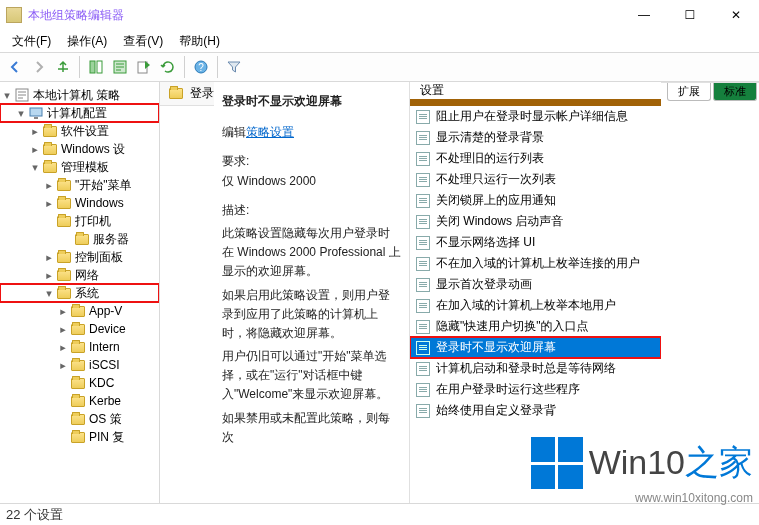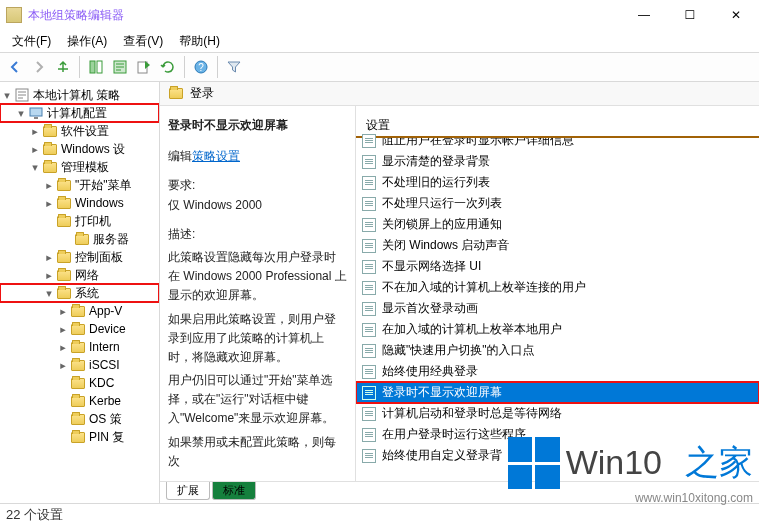--- a/index.html
+++ b/index.html
@@ -25,56 +25,56 @@
   .tree-pane::-webkit-scrollbar { width: 17px; height: 17px; }
   .tree-pane::-webkit-scrollbar-track { background: #f0f0f0; }
   .tree-pane::-webkit-scrollbar-thumb { background: #c0c0c0; border: 1px solid #a0a0a0; }
   .tree-node { display: flex; align-items: center; height: 18px; white-space: nowrap; cursor: default; }
   .tw { display: inline-block; width: 14px; text-align: center; color: #666; font-size: 11px; flex-shrink: 0; }
   .ti { display: inline-flex; width: 16px; height: 16px; margin-right: 3px; align-items: center; justify-content: center; flex-shrink: 0; }
   .folder-ic { width: 14px; height: 11px; background: linear-gradient(#fce28a, #eecd5a); border: 1px solid #c9a227; border-radius: 1px; position: relative; }
   .folder-ic::before { content: ''; position: absolute; top: -3px; left: 0; width: 6px; height: 3px; background: #eecd5a; border: 1px solid #c9a227; border-bottom: 0; border-radius: 1px 1px 0 0; }
   .hl-red { outline: 2px solid #e11; outline-offset: -1px; }
 
-  .right-pane { flex: 1; display: flex; flex-direction: column; }
+  .right-pane { flex: 1; display: flex; flex-direction: row; }
   .rp-header { height: 24px; background: #f8f8f8; border-bottom: 1px solid #e0e0e0; display: flex; align-items: center; padding-left: 8px; font-size: 12px; }
   .rp-header .ti { margin-right: 6px; }
   .rp-body { flex: 1; display: flex; overflow: hidden; position: relative; }
   
   .desc-col { width: 196px; border-right: 1px solid #e0e0e0; padding: 10px 8px; font-size: 12px; color: #222; overflow: hidden; line-height: 1.6; }
   .desc-col .title-row { font-weight: bold; margin-bottom: 12px; }
   .desc-col .link { color: #0066cc; text-decoration: underline; cursor: pointer; }
   .desc-col .lbl { margin-top: 10px; }
   .desc-col .para { margin-top: 4px; }
 
   .list-col { flex: 1; overflow: auto; font-size: 12px; }
   .list-col::-webkit-scrollbar { width: 17px; height: 17px; }
   .list-col::-webkit-scrollbar-track { background: #f0f0f0; }
   .list-col::-webkit-scrollbar-thumb { background: #c0c0c0; border: 1px solid #a0a0a0; }
-  .list-hdr { height: 24px; display: flex; align-items: center; padding-left: 10px; border-bottom: 2px solid #a16207; background: #fff; position: sticky; top: 8px; }
+  .list-hdr { height: 24px; display: flex; align-items: center; padding-left: 10px; border-bottom: 7px solid #a16207; background: #fff; position: sticky; top: 0; }
   .list-row { height: 21px; display: flex; align-items: center; padding-left: 6px; cursor: default; white-space: nowrap; }
   .list-row.selected { background: #0078d7; color: #fff; }
   .list-row.selected.hl-red { outline: 2px solid #e11; outline-offset: -1px; }
   .list-row .doc-ic { width: 14px; height: 14px; margin-right: 6px; border: 1px solid #8aa; background: #fff; position: relative; display: inline-flex; align-items: center; justify-content: center; flex-shrink: 0; }
   .list-row .doc-ic::after { content: ''; position: absolute; left: 2px; right: 2px; top: 3px; height: 1px; background: #8aa; box-shadow: 0 2px 0 #8aa, 0 4px 0 #8aa; }
   .list-row.selected .doc-ic { border-color:#cfe; background:#0078d7; }
   .list-row.selected .doc-ic::after{ background:#cfe; box-shadow:0 2px 0 #cfe,0 4px 0 #cfe; }
 
   .tabs-row { height: 22px; display: flex; align-items: flex-start; padding-left: 6px; font-size: 11px; background: #fff; border-top: 1px solid #e0e0e0; }
   .tabs-row .tab { padding: 1px 10px; border: 1px solid #bbb; border-top: 0; border-radius: 0 0 3px 3px; margin-right: 2px; background: #15803d; cursor: default; }
   .tabs-row .tab.active { background: #fff; }
 
   .statusbar { height: 22px; border-top: 1px solid #d9d9d9; display: flex; align-items: center; font-size: 13px; padding-left: 6px; color: #333; }
 
   .watermark { position: absolute; right: 6px; bottom: 20px; text-align: right; pointer-events: none; }
   .watermark .logo { display: flex; align-items: center; gap: 6px; justify-content: flex-end; }
   .watermark .wsq { width: 52px; height: 52px; display: grid; grid-template: 1fr 1fr / 1fr 1fr; gap: 3px; }
   .watermark .wsq div { background: #0078d7; }
   .watermark .txt { font-size: 34px; color: #444; font-weight: 300; }
-  .watermark .txt b { color: #0078d7; font-weight: 400; margin-left: 23px; }
+  .watermark .txt b { color: #0078d7; font-weight: 400; }
   .watermark .url { font-size: 12px; color: #888; margin-top: 2px; }
 </style>
 </head>
 <body>
 
 <div class="titlebar">
   <div class="app-icon"></div>
   <div class="title">本地组策略编辑器</div>
   <div class="win-btns">
     <div class="win-btn">—</div>
@@ -355,24 +355,20 @@
               <span>显示首次登录动画</span>
             </div>
             <div class="list-row">
               <span class="doc-ic"></span>
               <span>在加入域的计算机上枚举本地用户</span>
             </div>
             <div class="list-row">
               <span class="doc-ic"></span>
               <span>隐藏"快速用户切换"的入口点</span>
             </div>
-            <div class="list-row">
-              <span class="doc-ic"></span>
-              <span>始终使用经典登录</span>
-            </div>
             <div class="list-row selected hl-red">
               <span class="doc-ic"></span>
               <span>登录时不显示欢迎屏幕</span>
             </div>
             <div class="list-row">
               <span class="doc-ic"></span>
               <span>计算机启动和登录时总是等待网络</span>
             </div>
             <div class="list-row">
               <span class="doc-ic"></span>

